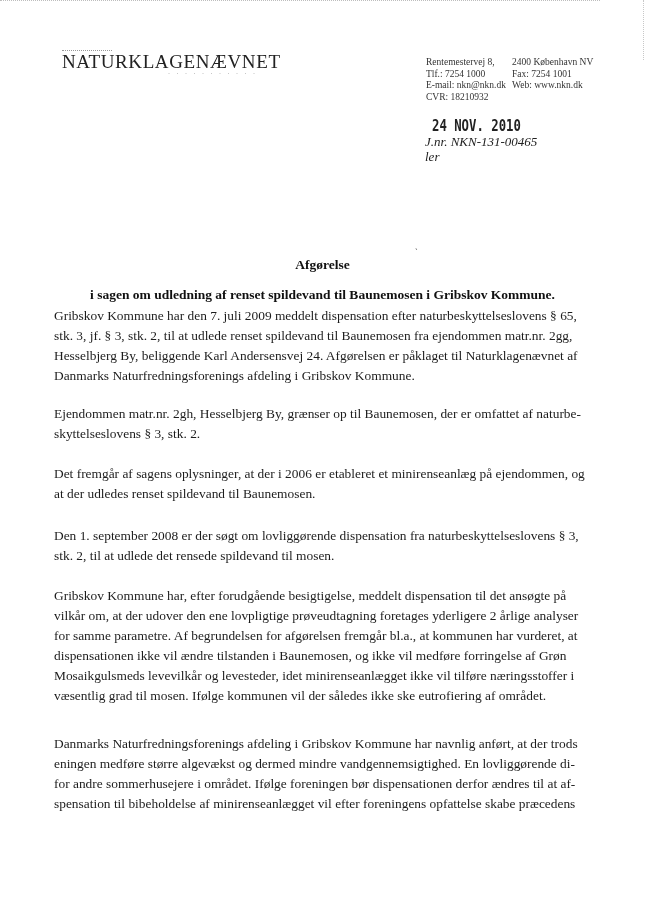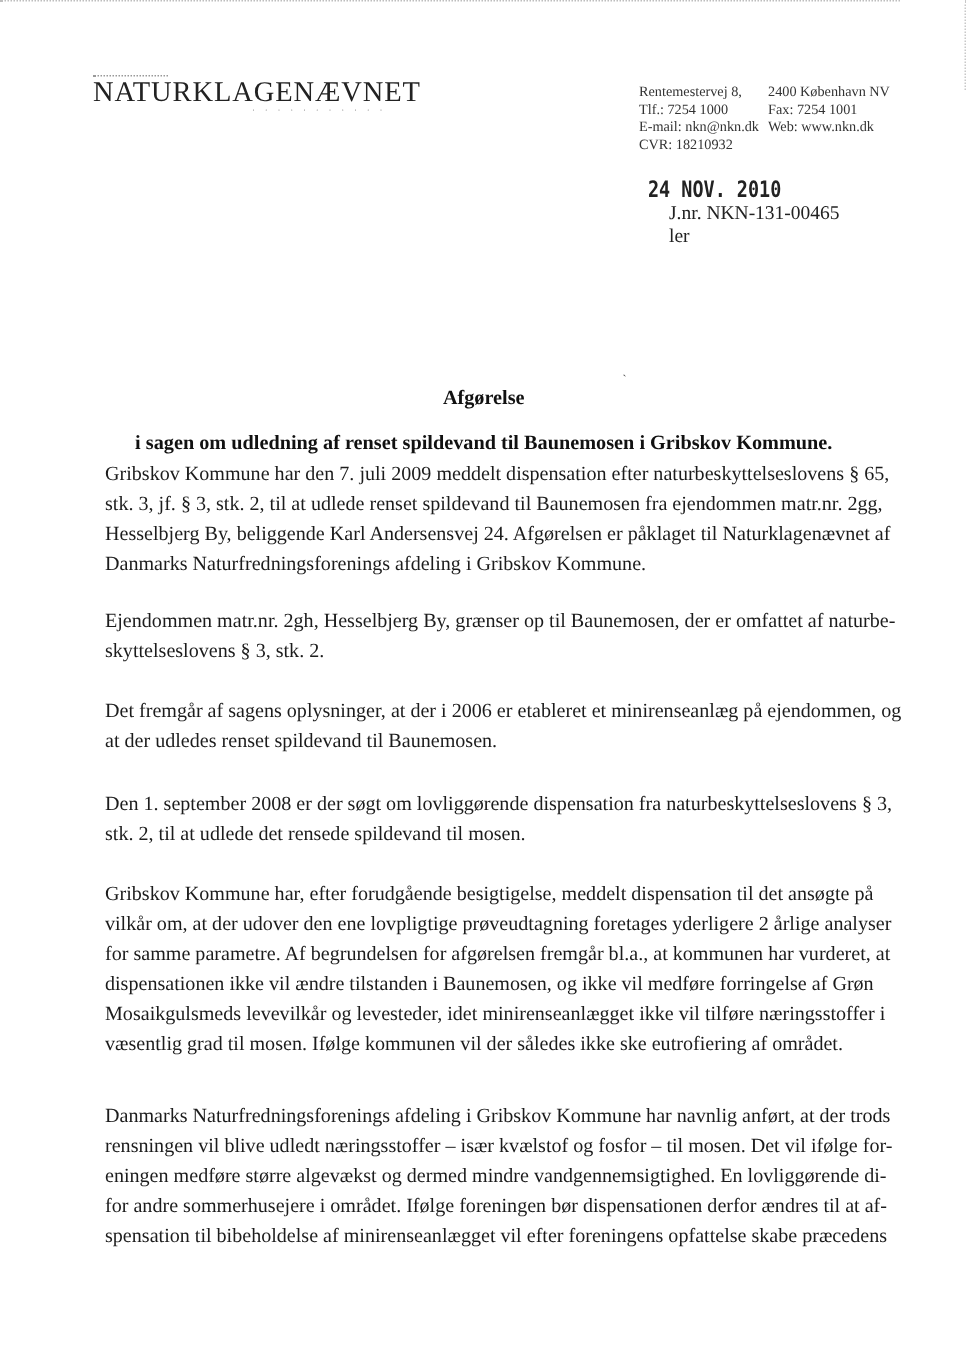--- a/index.html
+++ b/index.html
@@ -7,27 +7,27 @@
     .topline { position: absolute; top: 0; left: 0; width: 600px; height: 2px; border-top: 1px dotted #bdbdbd; }
     .edgeline { position: absolute; top: 0; right: 1px; width: 1px; height: 60px; border-right: 1px dotted #c8c8c8; }
     .logo-wrap { position: absolute; left: 62px; top: 50px; }
     .logo-rule { width: 50px; border-top: 1px dotted #999; margin-bottom: 3px; }
     .logo { font-size: 19px; letter-spacing: 0.6px; color: #222; line-height: 16px; }
     .logo-sub { font-size: 6px; letter-spacing: 2.5px; color: #777; margin-left: 106px; line-height: 8px; }
     .contact { position: absolute; left: 426px; top: 57px; font-size: 9.5px; line-height: 11.5px; color: #333; }
     .contact-row { display: flex; white-space: nowrap; }
     .contact-row .c1 { width: 86px; }
     .stamp { position: absolute; left: 432px; top: 117px; font-family: "DejaVu Sans Mono", "Liberation Mono", monospace; font-weight: bold; font-size: 15px; letter-spacing: 0px; color: #222; transform: scaleX(0.82); transform-origin: left center; }
-    .jnr { position: absolute; left: 446px; top: 134px; font-size: 13px; line-height: 15px; color: #222; }
+    .jnr { position: absolute; left: 425px; top: 134px; font-size: 13px; line-height: 15px; color: #222; font-style: italic; }
     .tick { position: absolute; left: 415px; top: 248px; font-size: 8px; color: #444; }
     .title { position: absolute; left: 0; width: 645px; text-align: center; font-weight: bold; color: #111; font-family: Liberation Serif, serif; }
     .title.t1 { top: 257px; font-size: 13.5px; }
     .title.t2 { top: 287px; font-size: 13.5px; }
     .para { position: absolute; left: 54px; width: 540px; font-size: 13.4px; line-height: 20px; color: #1c1c1c; }
-    .para span.line { display: block; white-space: nowrap; margin-left: 16px; }
+    .para span.line { display: block; white-space: nowrap; }
   </style>
 </head>
 <body>
 
 <div class="topline"></div>
 <div class="edgeline"></div>
 
 <div class="logo-wrap">
   <div class="logo-rule"></div>
   <div class="logo">NATURKLAGENÆVNET</div>
@@ -90,17 +90,16 @@
   <span class="line">Gribskov Kommune har, efter forudgående besigtigelse, meddelt dispensation til det ansøgte på</span>
   <span class="line">vilkår om, at der udover den ene lovpligtige prøveudtagning foretages yderligere 2 årlige analyser</span>
   <span class="line">for samme parametre. Af begrundelsen for afgørelsen fremgår bl.a., at kommunen har vurderet, at</span>
   <span class="line">dispensationen ikke vil ændre tilstanden i Baunemosen, og ikke vil medføre forringelse af Grøn</span>
   <span class="line">Mosaikgulsmeds levevilkår og levesteder, idet minirenseanlægget ikke vil tilføre næringsstoffer i</span>
   <span class="line">væsentlig grad til mosen. Ifølge kommunen vil der således ikke ske eutrofiering af området.</span>
 </div>
 
 <div class="para" style="top:734px">
   <span class="line">Danmarks Naturfredningsforenings afdeling i Gribskov Kommune har navnlig anført, at der trods</span>
-  <span class="line">rensningen vil blive udledt næringsstoffer – især kvælstof og fosfor – til mosen. Det vil ifølge for-</span>
   <span class="line">eningen medføre større algevækst og dermed mindre vandgennemsigtighed. En lovliggørende di-</span>
   <span class="line">for andre sommerhusejere i området. Ifølge foreningen bør dispensationen derfor ændres til at af-</span>
   <span class="line">spensation til bibeholdelse af minirenseanlægget vil efter foreningens opfattelse skabe præcedens</span>
 </div>
 
 </body></html>

